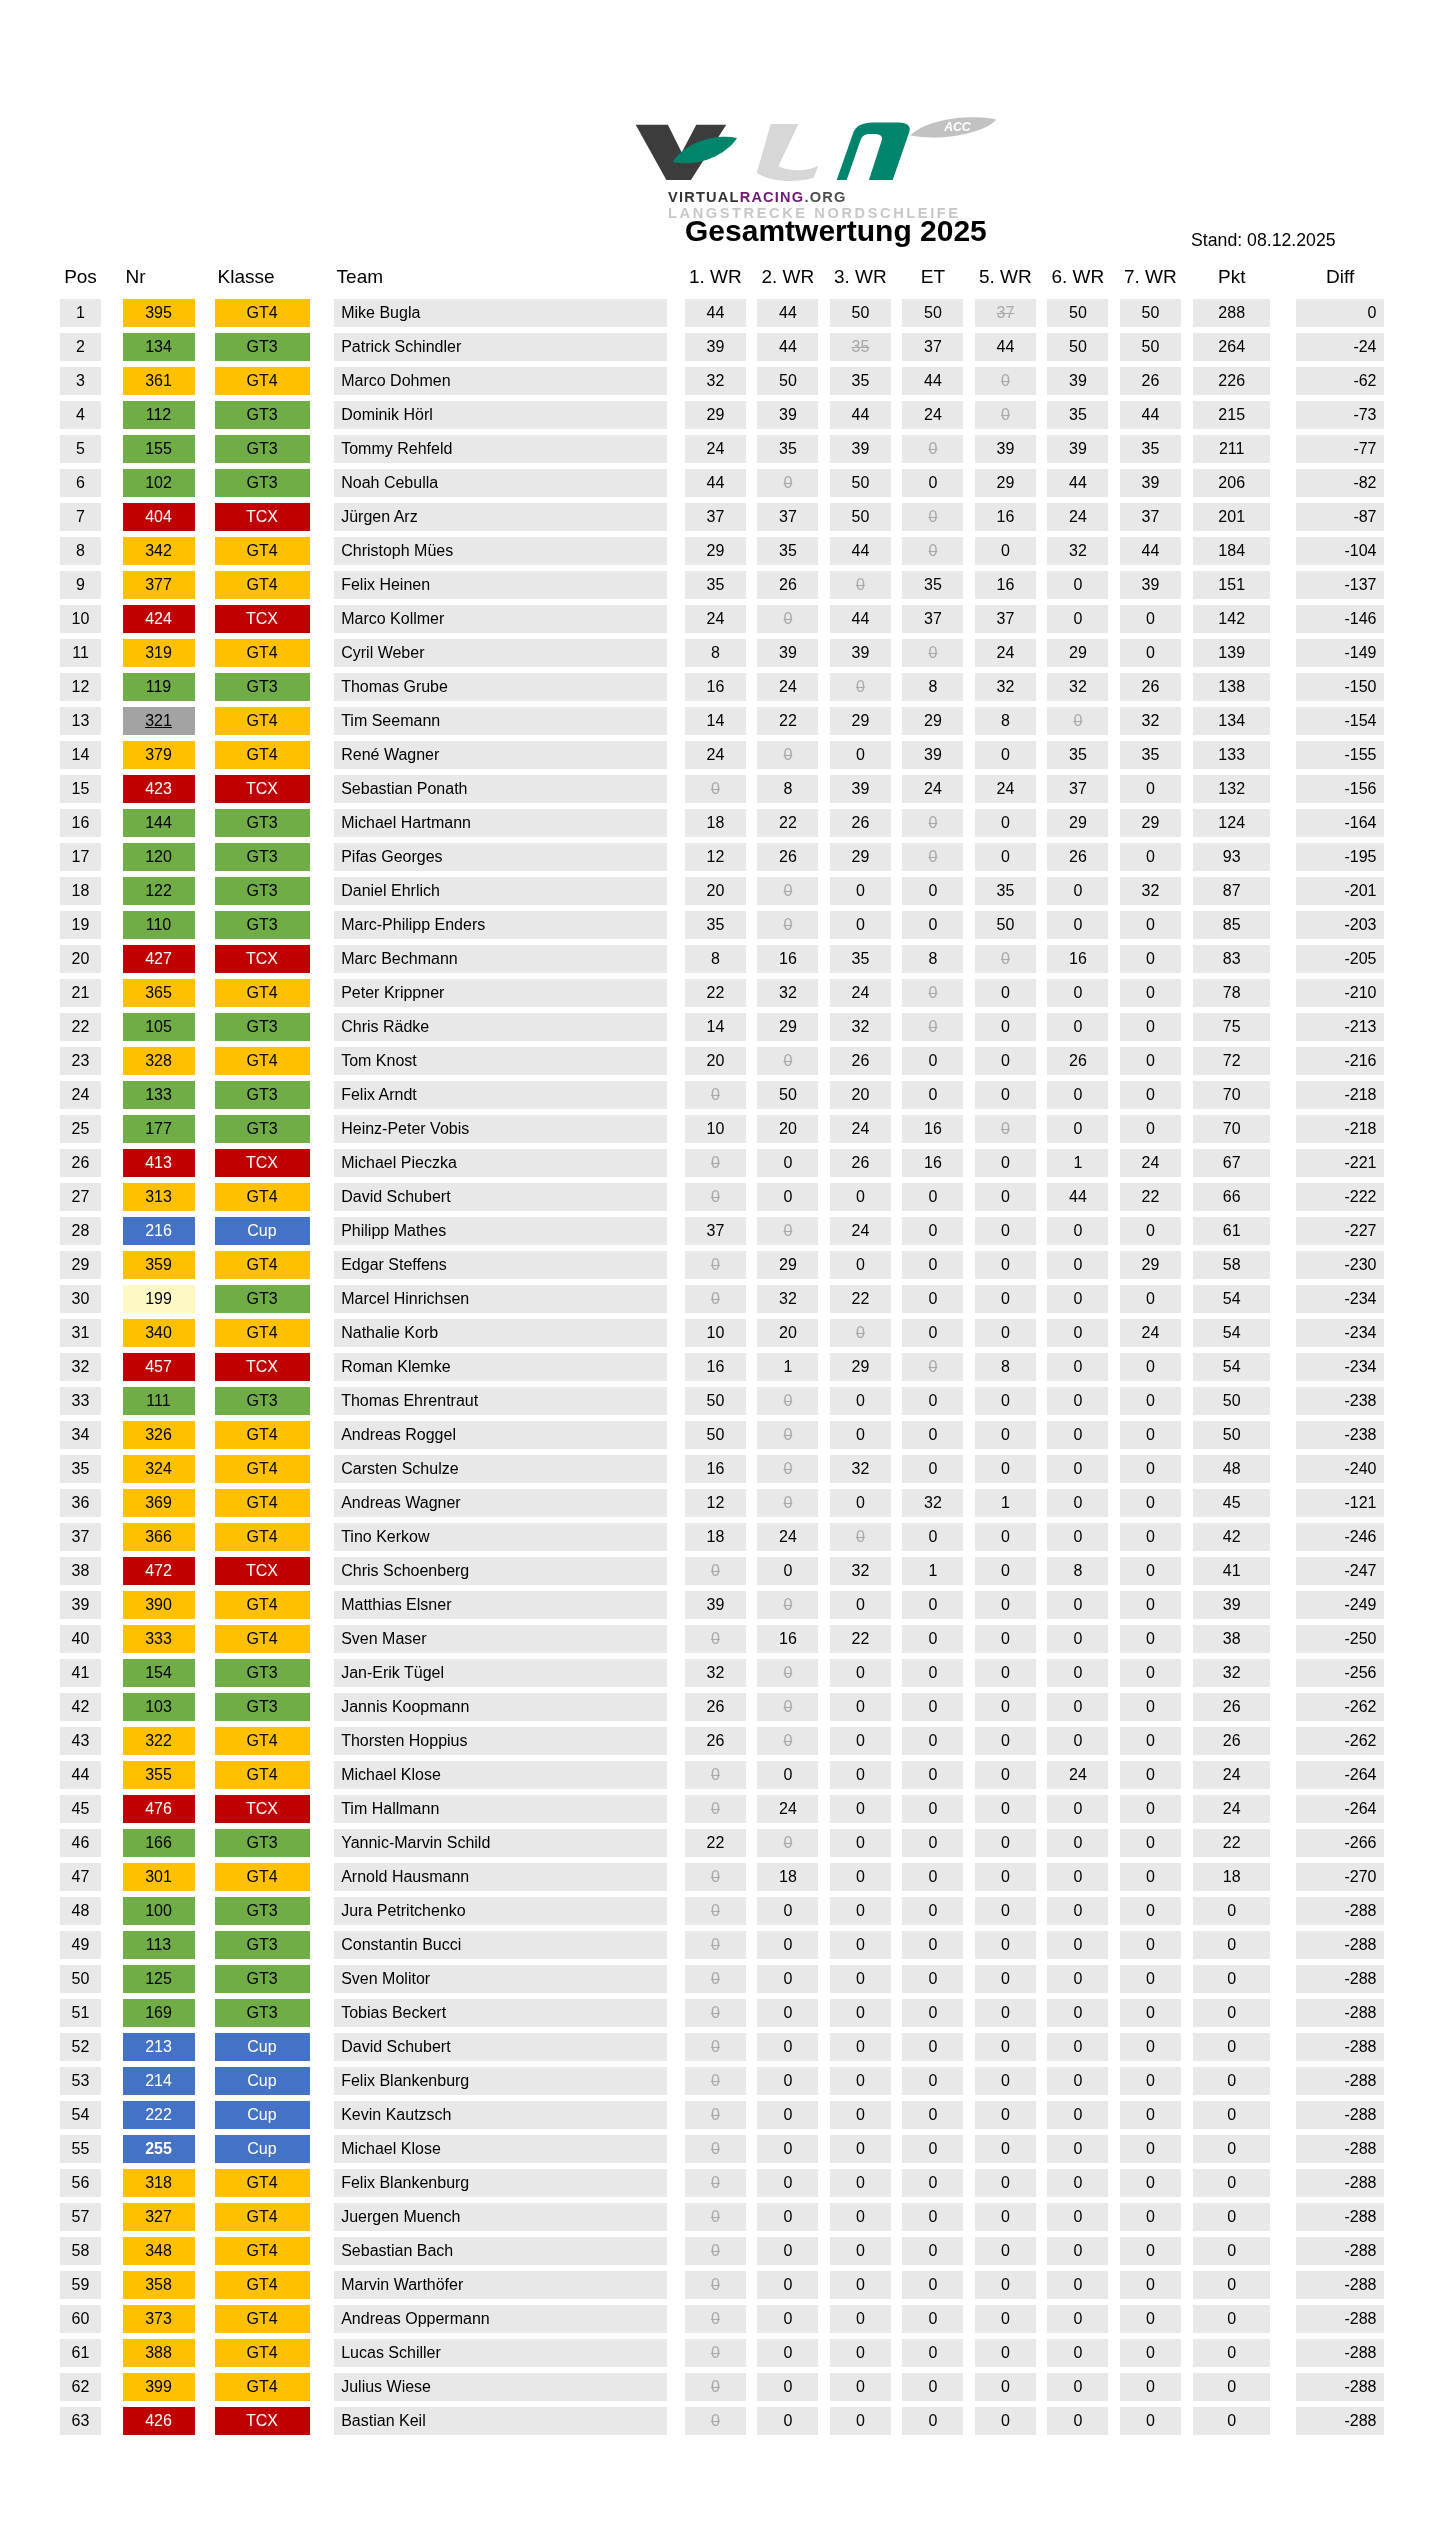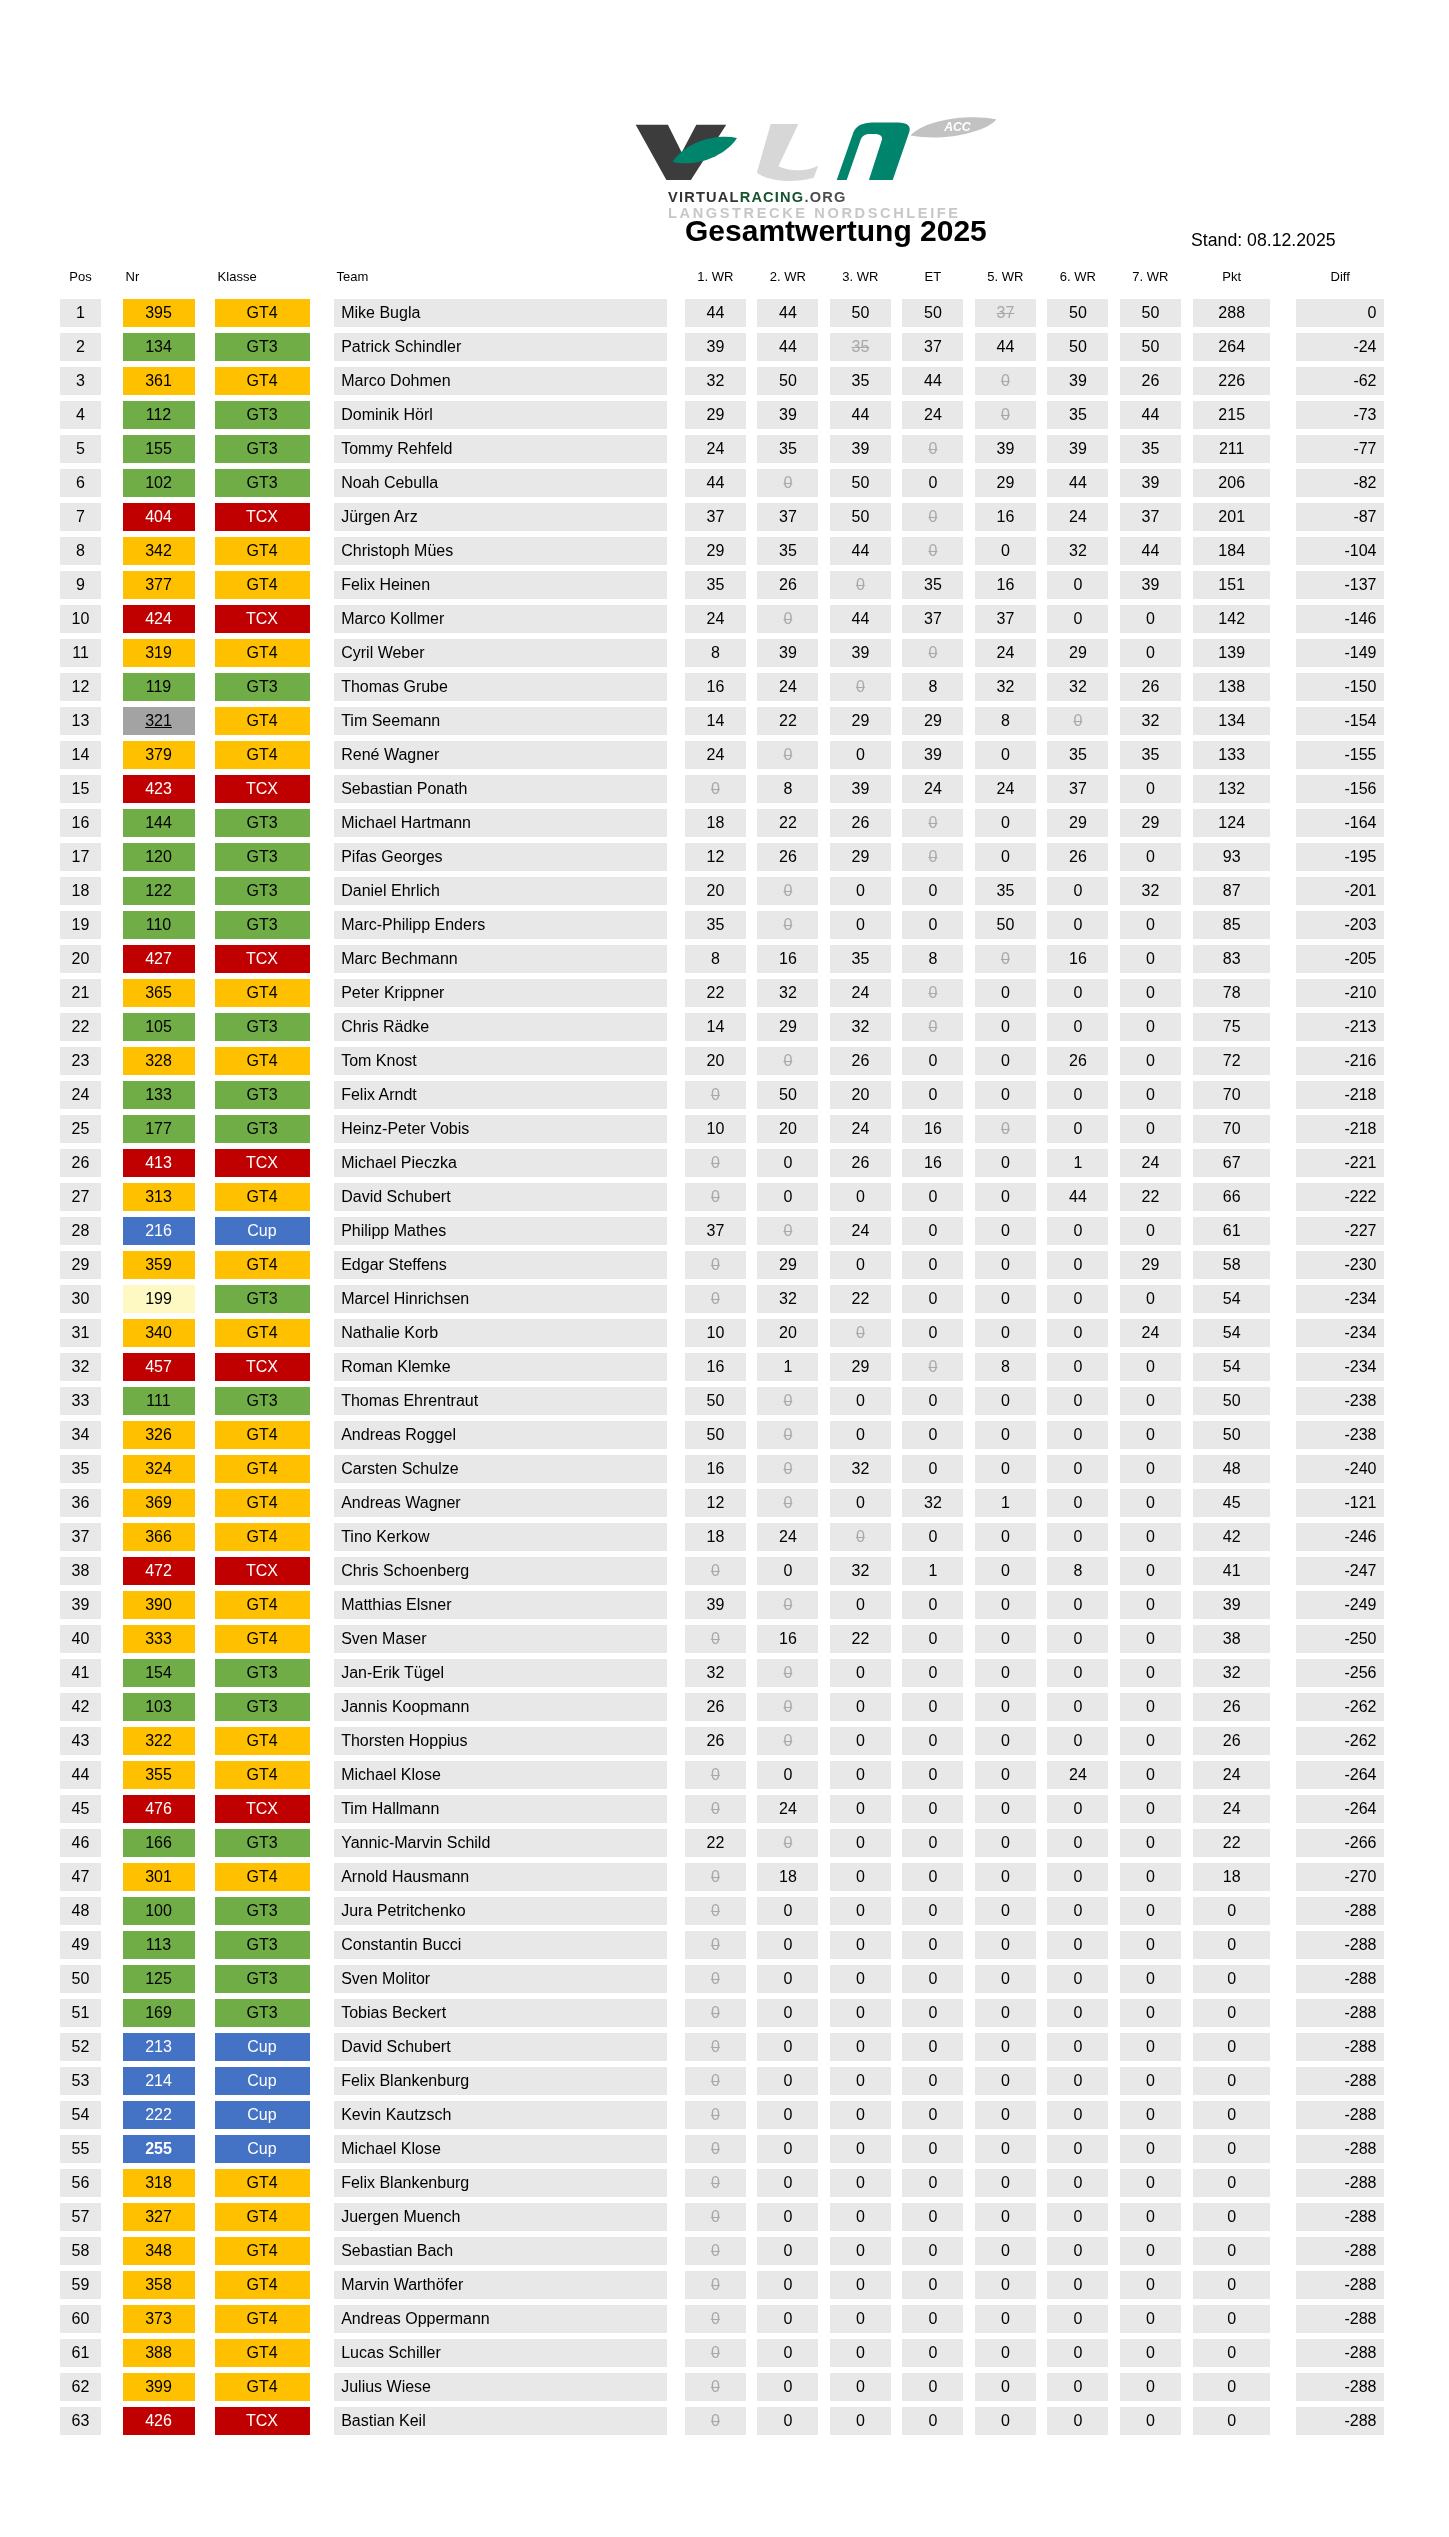--- a/index.html
+++ b/index.html
@@ -4,30 +4,30 @@
 <style>
   html,body{margin:0;padding:0;background:#ffffff;}
   .sheet{position:relative;width:1450px;height:2538px;background:#ffffff;
          font-family:"Liberation Sans",sans-serif;color:#000;overflow:hidden;}
 
   
   .logo-box{position:absolute;left:628px;top:117px;width:376px;height:74px;}
   .brand-line1{position:absolute;left:668px;top:189px;font-size:14.6px;font-weight:bold;
                letter-spacing:1.2px;white-space:nowrap;}
   .brand-line1 .b-virtual{color:#333333;}
-  .brand-line1 .b-racing{color:#14532d;}
+  .brand-line1 .b-racing{color:#701a75;}
   .brand-line1 .b-org{color:#4d4d4d;}
   .brand-line2{position:absolute;left:668px;top:205px;font-size:14.6px;font-weight:bold;
                letter-spacing:2.6px;color:#C7C7C7;white-space:nowrap;}
   .title{position:absolute;left:685px;top:214px;font-size:30px;font-weight:bold;white-space:nowrap;}
   .stand{position:absolute;left:1191px;top:230px;font-size:17.7px;white-space:nowrap;}
 
   
   .colhead{position:absolute;left:0;top:266px;width:1450px;height:21.5px;
-           display:flex;align-items:center;font-size:13px;}
+           display:flex;align-items:center;font-size:19px;}
   .rows{position:absolute;left:0;top:299px;width:1450px;}
   .row{display:flex;height:28px;margin-bottom:6px;font-size:16px;line-height:28px;}
 
   .cell{box-sizing:border-box;height:28px;line-height:28px;overflow:hidden;white-space:nowrap;}
   .c-pos   {margin-left:60px;width:41px;text-align:center;}
   .c-nr    {margin-left:21.5px;width:72px;text-align:center;}
   .c-klasse{margin-left:20px;width:95px;text-align:center;}
   .c-team  {margin-left:24px;width:333px;text-align:left;padding-left:7.7px;}
   .c-r     {margin-left:11.5px;width:61px;text-align:center;}
   .c-r.first{margin-left:18.4px;}

